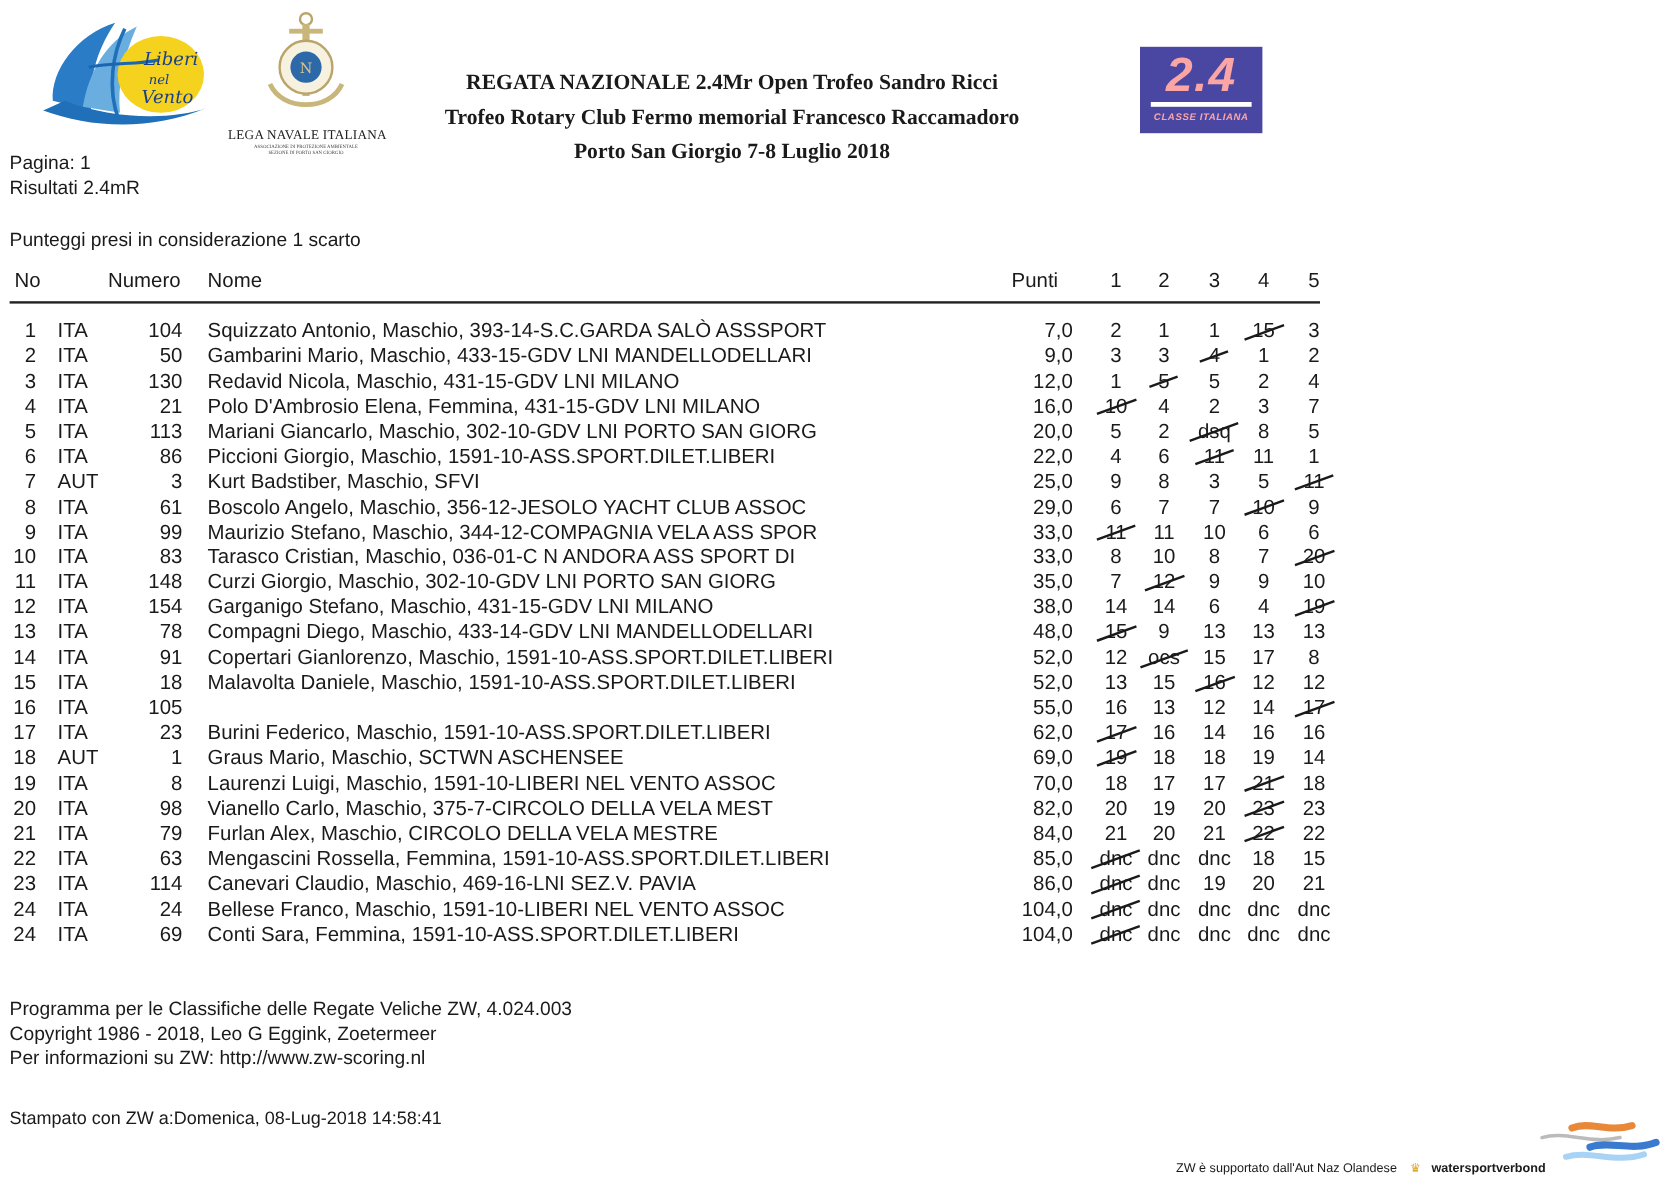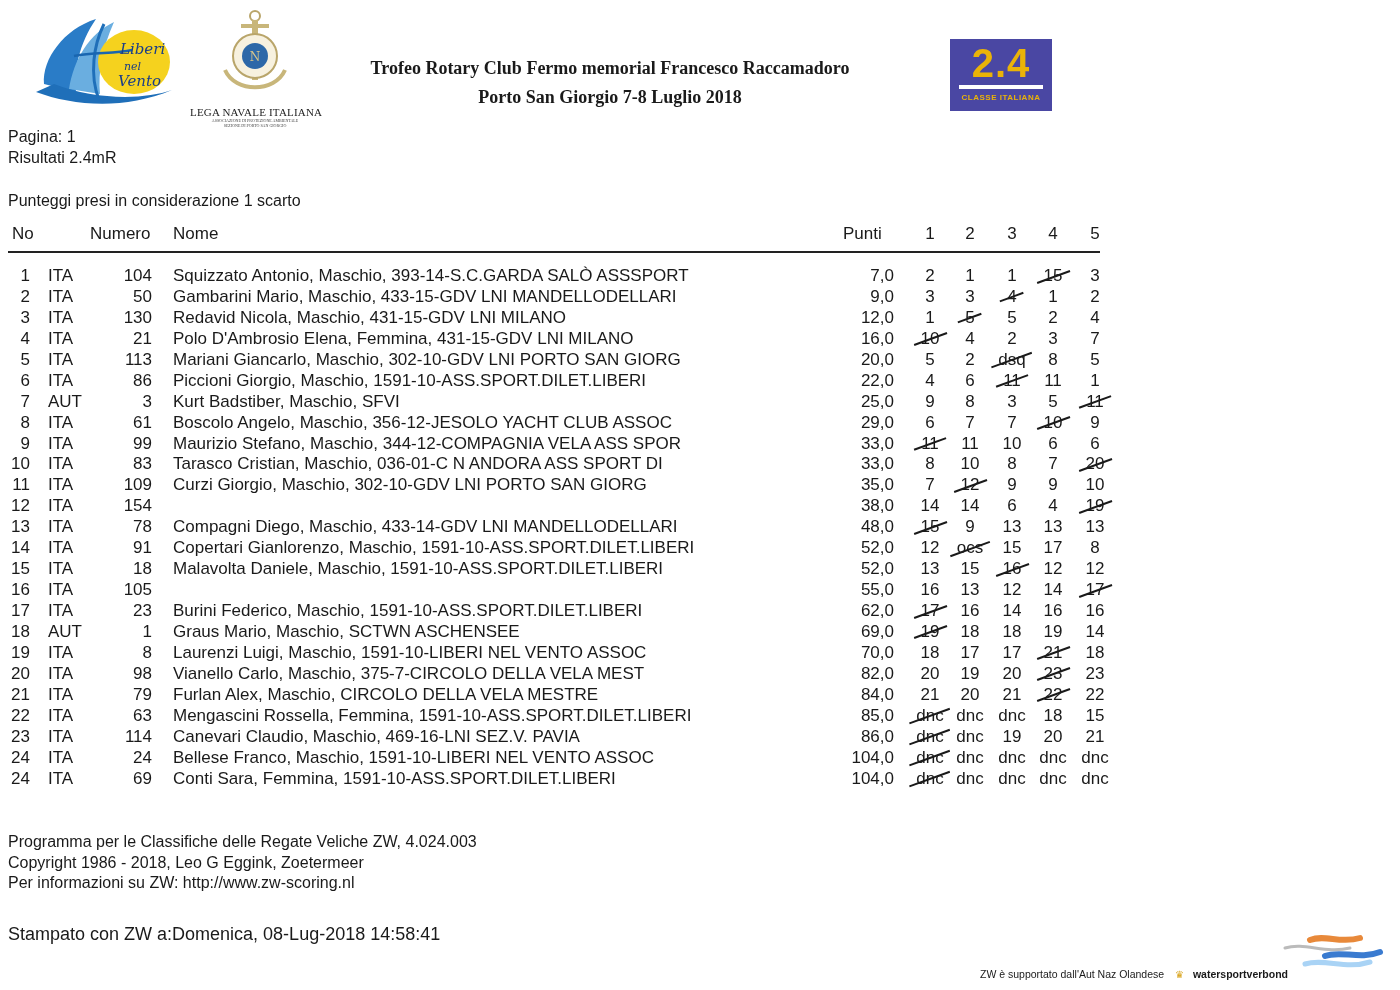--- a/index.html
+++ b/index.html
@@ -8,22 +8,22 @@
   .abs { position: absolute; }
 
   
   .logo-liberi { left: 34px; top: 14px; width: 140px; height: 96px; }
   .logo-lni { left: 190px; top: 8px; width: 130px; height: 120px; text-align: center; }
   .lni-name { font-family: "Liberation Serif", serif; font-size: 11px; letter-spacing: 0.2px; margin-top: 2px; white-space: nowrap; color:#222; }
   .lni-sub { font-family: "Liberation Serif", serif; font-size: 4px; line-height: 5px; color:#444; white-space: nowrap; }
   .titles { left: 330px; top: 56px; width: 560px; text-align: center;
             font-family: "Liberation Serif", serif; font-weight: bold; font-size: 18px; }
   .titles div { height: 29px; line-height: 24px; }
-  .logo-24 { left: 950px; top: 39px; width: 102px; height: 72px; background: #4a47a3; color: #eab308;
-             text-align: center; }
+  .logo-24 { left: 950px; top: 39px; width: 102px; height: 72px; background: #4a47a3; color: #fca5a5;
+             text-align: center; font-style: italic; }
   .logo-24 .big { font-family: "Liberation Sans", sans-serif; font-weight: bold; font-size: 40px; line-height: 40px;
                   margin-top: 4px; letter-spacing: 1px; }
   .logo-24 .bar { width: 84px; height: 4px; background: #fff; margin: 2px auto 4px; }
   .logo-24 .sub { font-size: 8px; font-weight: bold; letter-spacing: 0.5px; }
 
   .meta { left: 8px; font-size: 16px; line-height: 21px; }
 
   
   .hdr { top: 224px; font-size: 17px; }
   .rule { left: 8px; top: 251px; width: 1092px; height: 2px; background: #222; }
@@ -36,21 +36,21 @@
   .c-name { left: 173px; }
   .c-pts { left: 820px; width: 74px; text-align: right; }
   .c-r { width: 40px; text-align: center; }
   .r1 { left: 910px; } .r2 { left: 950px; } .r3 { left: 992px; } .r4 { left: 1033px; } .r5 { left: 1075px; }
   .disc { position: relative; display: inline-block; }
   .disc::after { content: ""; position: absolute; left: -8px; right: -8px; top: 50%; height: 1.5px;
                  background: #1a1a1a; transform: rotate(-20deg); }
 
   
   .foot { left: 8px; top: 832px; font-size: 16px; line-height: 20.5px; }
-  .printed { left: 8px; top: 924px; font-size: 18px; }
+  .printed { left: 8px; top: 924px; font-size: 15px; }
   .support { left: 980px; top: 968px; font-size: 10.5px; white-space: nowrap; }
   .support b { font-weight: bold; margin-left: 6px; }
   .crown { color: #d9a520; font-size: 10px; margin-left: 8px; }
   .waves { left: 1280px; top: 930px; width: 110px; height: 46px; }
 </style>
 </head>
 <body>
 
 <div class="abs logo-liberi">
   <svg width="140" height="96" viewBox="0 0 140 96">
@@ -75,20 +75,21 @@
     <circle cx="40" cy="48" r="22" fill="#f7f1df" stroke="#b9a56a" stroke-width="2"></circle>
     <circle cx="40" cy="48" r="13" fill="#2d68a8"></circle>
     <text x="40" y="53" text-anchor="middle" font-family="DejaVu Serif, serif" font-size="12" fill="#d8c58b">N</text>
   </svg>
   <div class="lni-name">LEGA NAVALE ITALIANA</div>
   <div class="lni-sub">ASSOCIAZIONE DI PROTEZIONE AMBIENTALE</div>
   <div class="lni-sub">SEZIONE DI PORTO SAN GIORGIO</div>
 </div>
 
 <div class="abs titles">
+  <div>REGATA NAZIONALE 2.4Mr  Open Trofeo Sandro Ricci</div>
   <div>Trofeo Rotary Club Fermo memorial Francesco Raccamadoro</div>
   <div>Porto San Giorgio 7-8 Luglio 2018</div>
 </div>
 
 <div class="abs logo-24">
   <div class="big">2.4</div>
   <div class="bar"></div>
   <div class="sub">CLASSE ITALIANA</div>
 </div>
 
@@ -224,33 +225,34 @@
       <span class="c-pts">33,0</span>
       <span class="c-r r1"><span style="position: relative;">8</span></span>
       <span class="c-r r2"><span style="position: relative;">10</span></span>
       <span class="c-r r3"><span style="position: relative;">8</span></span>
       <span class="c-r r4"><span style="position: relative;">7</span></span>
       <span class="c-r r5"><span class="disc" style="position: relative;">20</span></span>
     </div>
     <div class="row">
       <span class="c-no">11</span>
       <span class="c-nat">ITA</span>
-      <span class="c-num">109</span>
+      <span class="c-num">148</span>
       <span class="c-name">Curzi Giorgio, Maschio, 302-10-GDV LNI PORTO SAN GIORG</span>
       <span class="c-pts">35,0</span>
       <span class="c-r r1"><span style="position: relative;">7</span></span>
       <span class="c-r r2"><span class="disc" style="position: relative;">12</span></span>
       <span class="c-r r3"><span style="position: relative;">9</span></span>
       <span class="c-r r4"><span style="position: relative;">9</span></span>
       <span class="c-r r5"><span style="position: relative;">10</span></span>
     </div>
     <div class="row">
       <span class="c-no">12</span>
       <span class="c-nat">ITA</span>
       <span class="c-num">154</span>
+      <span class="c-name">Garganigo Stefano, Maschio, 431-15-GDV LNI MILANO</span>
       <span class="c-pts">38,0</span>
       <span class="c-r r1"><span style="position: relative;">14</span></span>
       <span class="c-r r2"><span style="position: relative;">14</span></span>
       <span class="c-r r3"><span style="position: relative;">6</span></span>
       <span class="c-r r4"><span style="position: relative;">4</span></span>
       <span class="c-r r5"><span class="disc" style="position: relative;">19</span></span>
     </div>
     <div class="row">
       <span class="c-no">13</span>
       <span class="c-nat">ITA</span>

